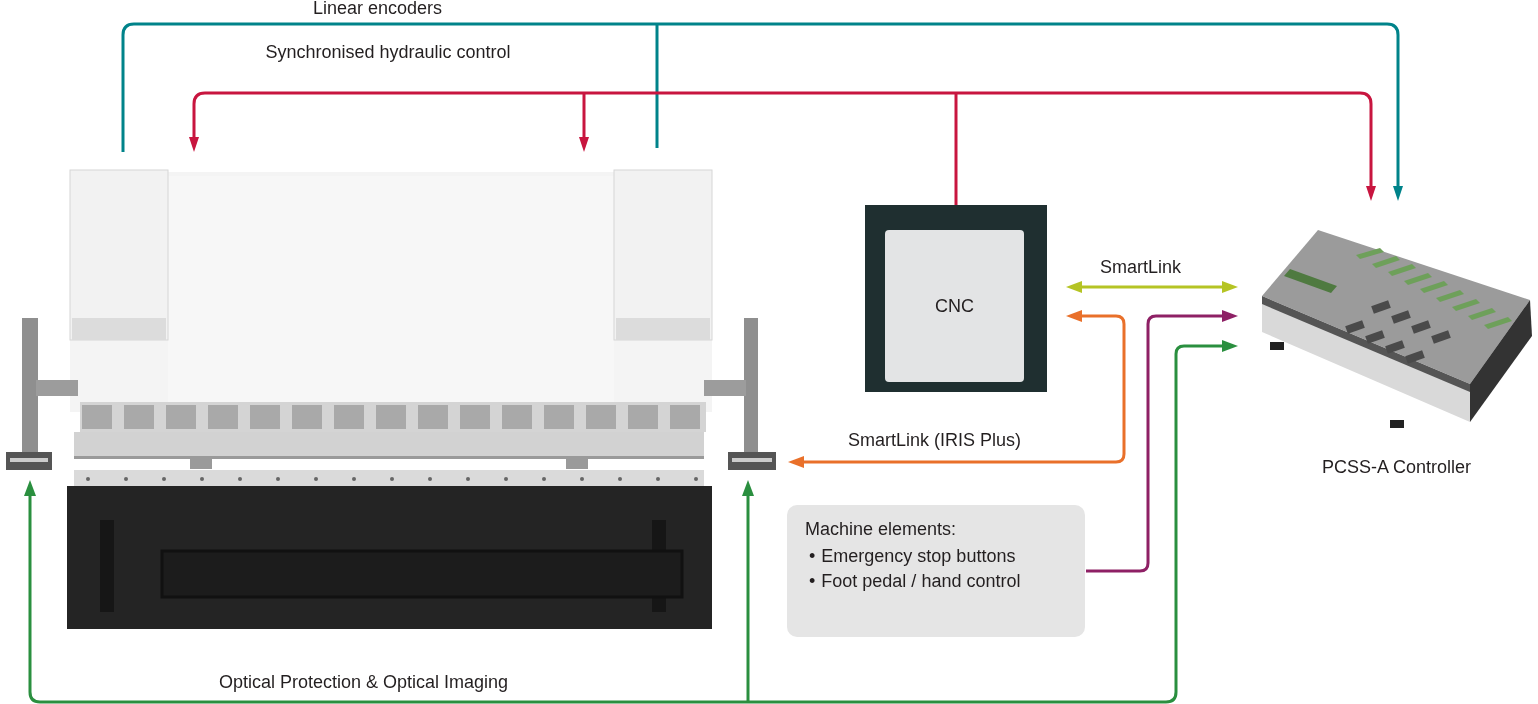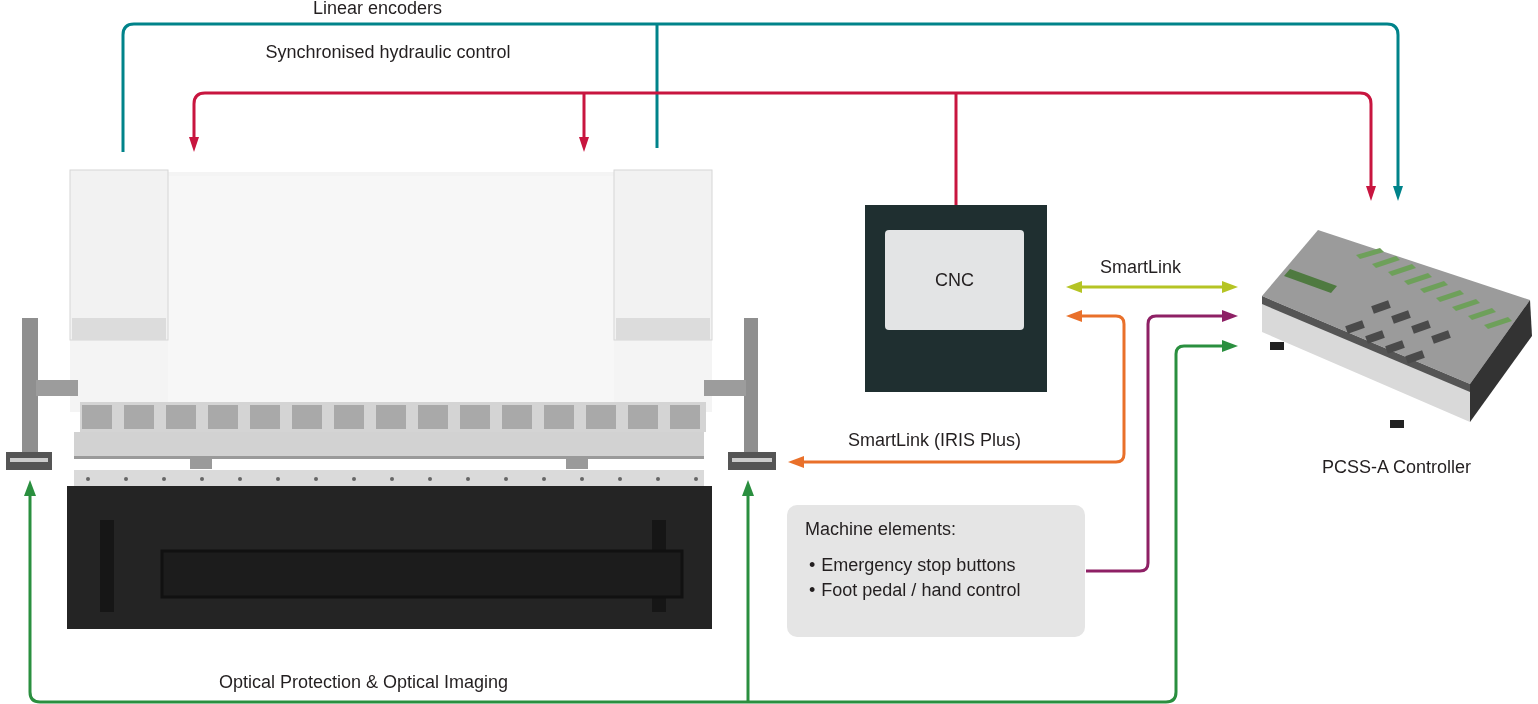--- a/index.html
+++ b/index.html
@@ -2,25 +2,25 @@
 <html><head>
 <meta charset="utf-8">
 <style>
   html, body { margin: 0; padding: 0; background: #ffffff; }
   body { width: 1538px; height: 704px; position: relative; overflow: hidden;
          font-family: "Liberation Sans", sans-serif; color: #231f20; }
   svg#diagram { position: absolute; left: 0; top: 0; }
   .lbl { position: absolute; font-size: 18px; white-space: nowrap; line-height: 22px; }
   .center { text-align: center; }
   #cnc-outer { position: absolute; left: 865px; top: 205px; width: 182px; height: 187px; background: #1f2f30; }
-  #cnc-inner { position: absolute; left: 885px; top: 230px; width: 139px; height: 100px; background: #e3e4e5; border-radius: 4px;
+  #cnc-inner { position: absolute; left: 885px; top: 230px; width: 139px; height: 152px; background: #e3e4e5; border-radius: 4px;
                display: flex; align-items: center; justify-content: center; font-size: 18px; }
   #machine-box { position: absolute; left: 787px; top: 505px; width: 298px; height: 132px; background: #e5e5e5; border-radius: 10px; }
   #machine-box .title { position: absolute; left: 18px; top: 14px; font-size: 18px; }
-  #machine-box ul { position: absolute; left: 18px; top: 48px; margin: 0; padding: 0; list-style: none; }
+  #machine-box ul { position: absolute; left: 18px; top: 39px; margin: 0; padding: 0; list-style: none; }
   #machine-box li { font-size: 18px; line-height: 25px; white-space: nowrap; }
   #machine-box li::before { content: "\2022"; margin-right: 6px; margin-left: 4px; }
 </style>
 </head>
 <body>
 
 <svg id="diagram" width="1538" height="704" viewBox="0 0 1538 704">
   <defs>
     <marker id="ah-teal" markerWidth="8" markerHeight="10" refX="4" refY="9" orient="auto-start-reverse" markerUnits="userSpaceOnUse">
         <path d="M0,0 L8,0 L4,10 z" fill="#00838a"></path>

